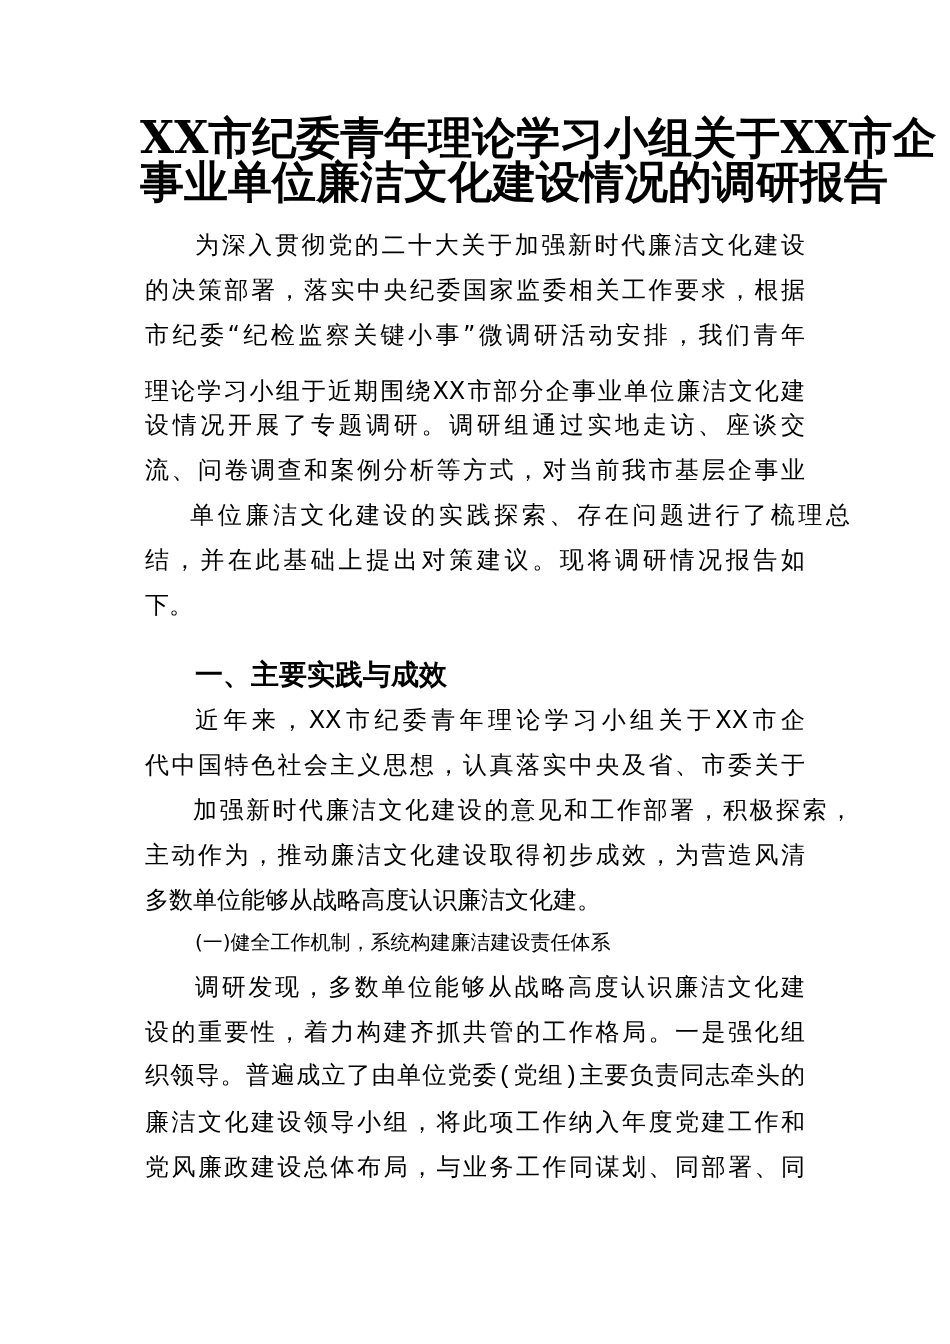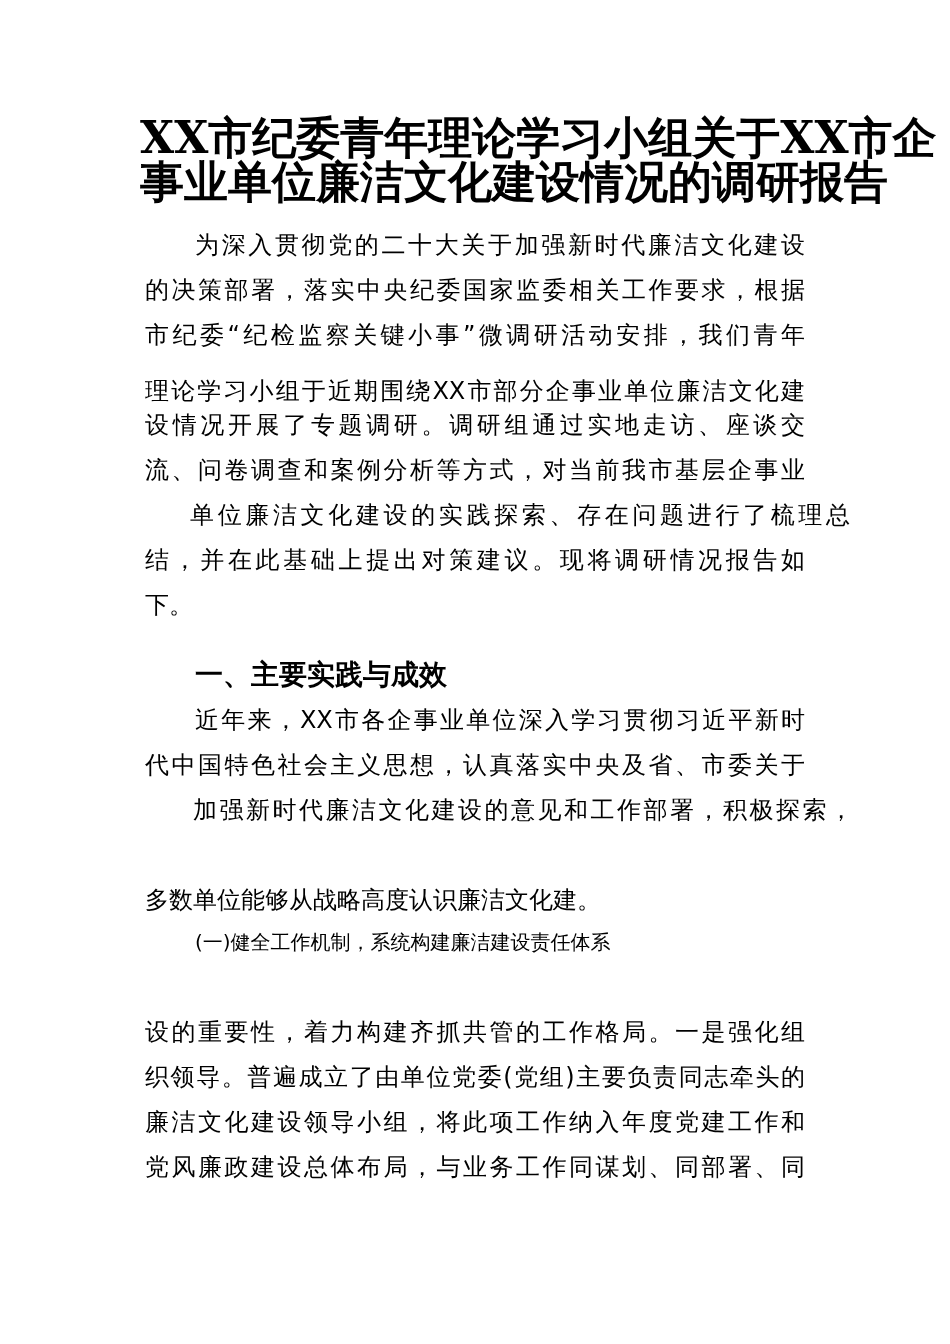--- a/index.html
+++ b/index.html
@@ -33,25 +33,27 @@
   <div class="body-line" style="top:315px;">市纪委“纪检监察关键小事”微调研活动安排，我们青年</div>
   <div class="body-line" style="top:360px;margin-top:11px;">理论学习小组于近期围绕XX市部分企事业单位廉洁文化建</div>
   <div class="body-line" style="top:405px;">设情况开展了专题调研。调研组通过实地走访、座谈交</div>
   <div class="body-line" style="top:450px;">流、问卷调查和案例分析等方式，对当前我市基层企事业</div>
   <div class="body-line" style="top:495px;margin-left:45px;">单位廉洁文化建设的实践探索、存在问题进行了梳理总</div>
   <div class="body-line" style="top:540px;">结，并在此基础上提出对策建议。现将调研情况报告如</div>
   <div class="body-line last" style="top:585px;">下。</div>
 
   <div class="heading" style="top:655px;">一、主要实践与成效</div>
 
-  <div class="body-line indent" style="top:700px;">近年来，XX市各企事业单位深入学习贯彻习近平新时</div>
+  <div class="body-line indent" style="top:700px;">近年来，XX市纪委青年理论学习小组关于XX市企</div>
   <div class="body-line" style="top:745px;">代中国特色社会主义思想，认真落实中央及省、市委关于</div>
   <div class="body-line" style="top:790px;margin-left:48px;">加强新时代廉洁文化建设的意见和工作部署，积极探索，</div>
+  <div class="body-line" style="top:835px;">主动作为，推动廉洁文化建设取得初步成效，为营造风清</div>
   <div class="body-line last" style="top:880px;">多数单位能够从战略高度认识廉洁文化建。</div>
 
   <div class="subheading" style="top:922px;">(一)健全工作机制，系统构建廉洁建设责任体系</div>
 
+  <div class="body-line indent" style="top:967px;">调研发现，多数单位能够从战略高度认识廉洁文化建</div>
   <div class="body-line" style="top:1012px;">设的重要性，着力构建齐抓共管的工作格局。一是强化组</div>
-  <div class="body-line" style="top:1057px;">织领导。普遍成立了由单位党委(党组)主要负责同志牵头的</div>
+  <div class="body-line" style="top:1057px;font-family:Liberation Mono, monospace;">织领导。普遍成立了由单位党委(党组)主要负责同志牵头的</div>
   <div class="body-line" style="top:1102px;">廉洁文化建设领导小组，将此项工作纳入年度党建工作和</div>
   <div class="body-line" style="top:1147px;">党风廉政建设总体布局，与业务工作同谋划、同部署、同</div>
 
 </div>
 
 </body></html>

